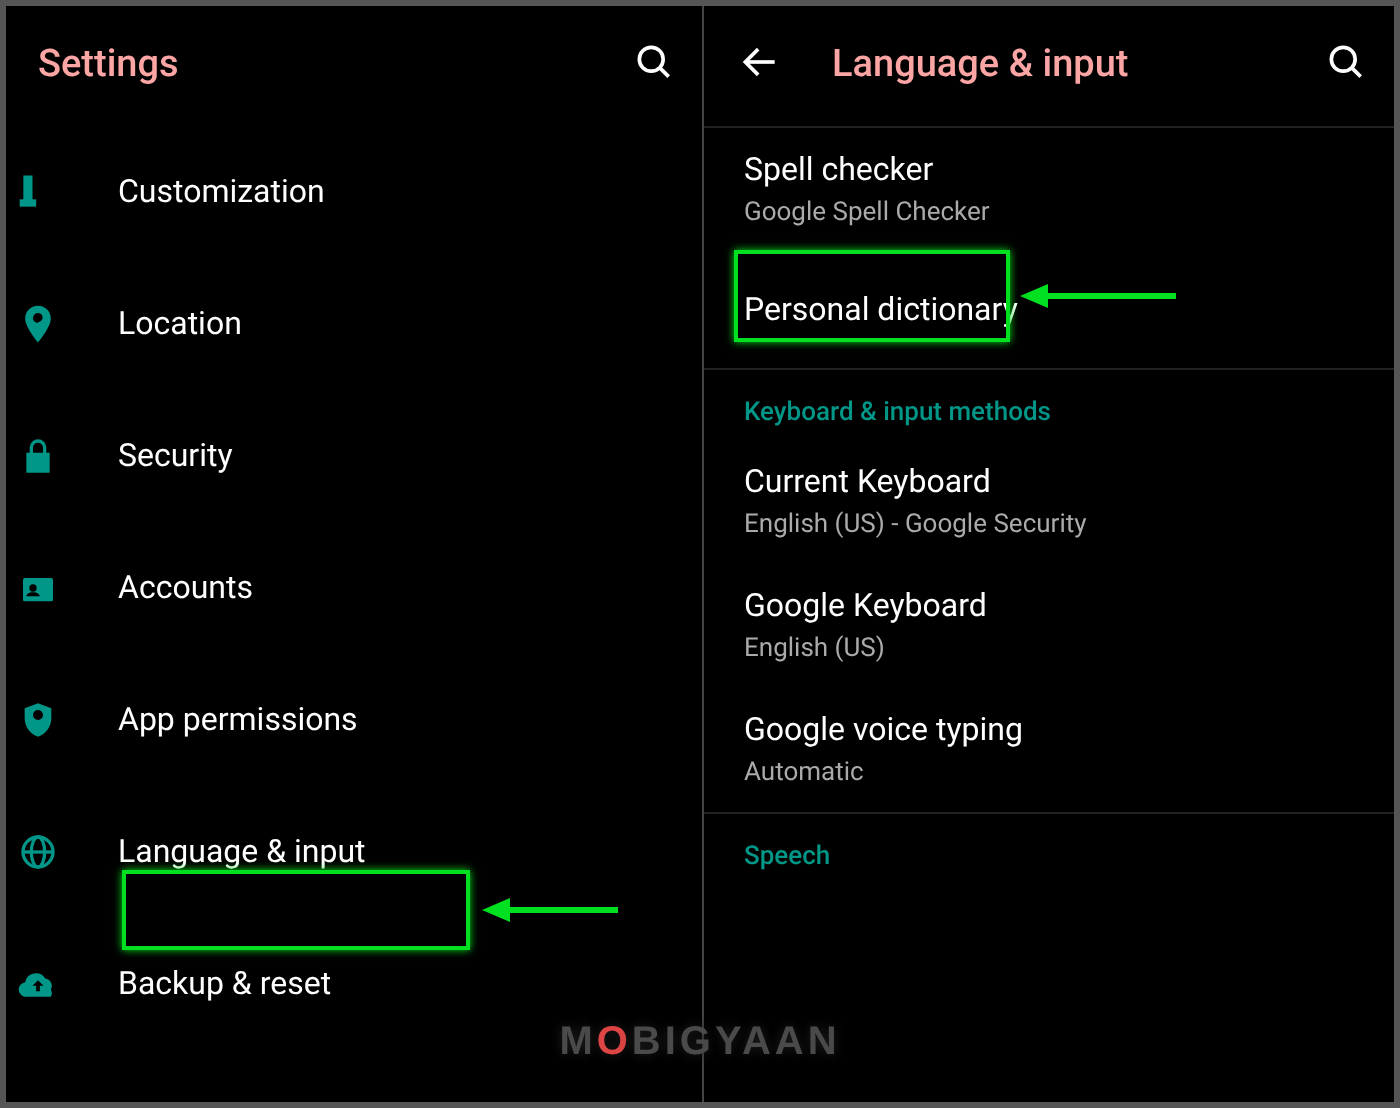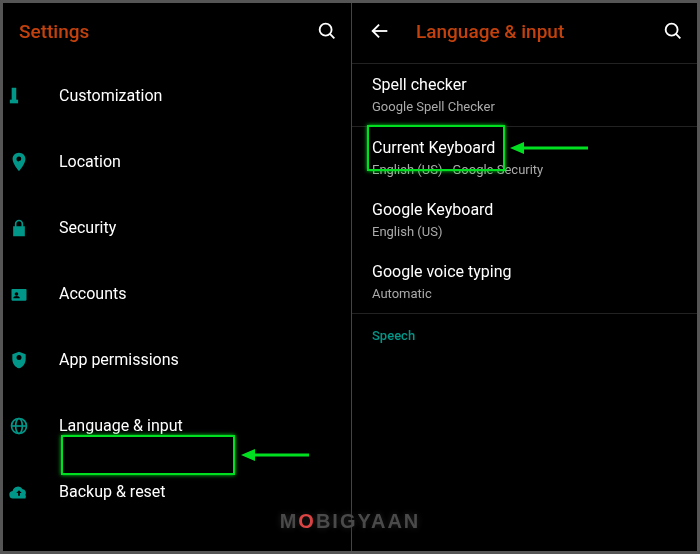--- a/index.html
+++ b/index.html
@@ -19,21 +19,21 @@
     overflow: hidden;
     position: relative;
   }
   .panel-left { width: 348px; }
   .panel-right { width: 346px; border-left: 1px solid #444; }
   .header {
     display: flex;
     align-items: center;
     height: 56px;
     padding: 0 12px 0 16px;
-    color: #c2410c;
+    color: #fca5a5;
   }
   .header .back {
     width: 24px;
     display: flex;
     align-items: center;
     justify-content: center;
     margin-right: 24px;
   }
   .header .title {
     font-size: 19px;
@@ -228,21 +228,27 @@
     </div>
   </div>
   <div class="list">
     <div class="divider"></div>
     <div class="item">
       <div class="texts">
         <div class="primary">Spell checker</div>
         <div class="secondary">Google Spell Checker</div>
       </div>
     </div>
+    <div class="item">
+      <div class="texts">
+        <div class="primary">Personal dictionary</div>
+      </div>
+    </div>
     <div class="divider"></div>
+    <div class="subheader">Keyboard &amp; input methods</div>
     <div class="item">
       <div class="texts">
         <div class="primary">Current Keyboard</div>
         <div class="secondary">English (US) - Google Security</div>
       </div>
     </div>
     <div class="item">
       <div class="texts">
         <div class="primary">Google Keyboard</div>
         <div class="secondary">English (US)</div>

